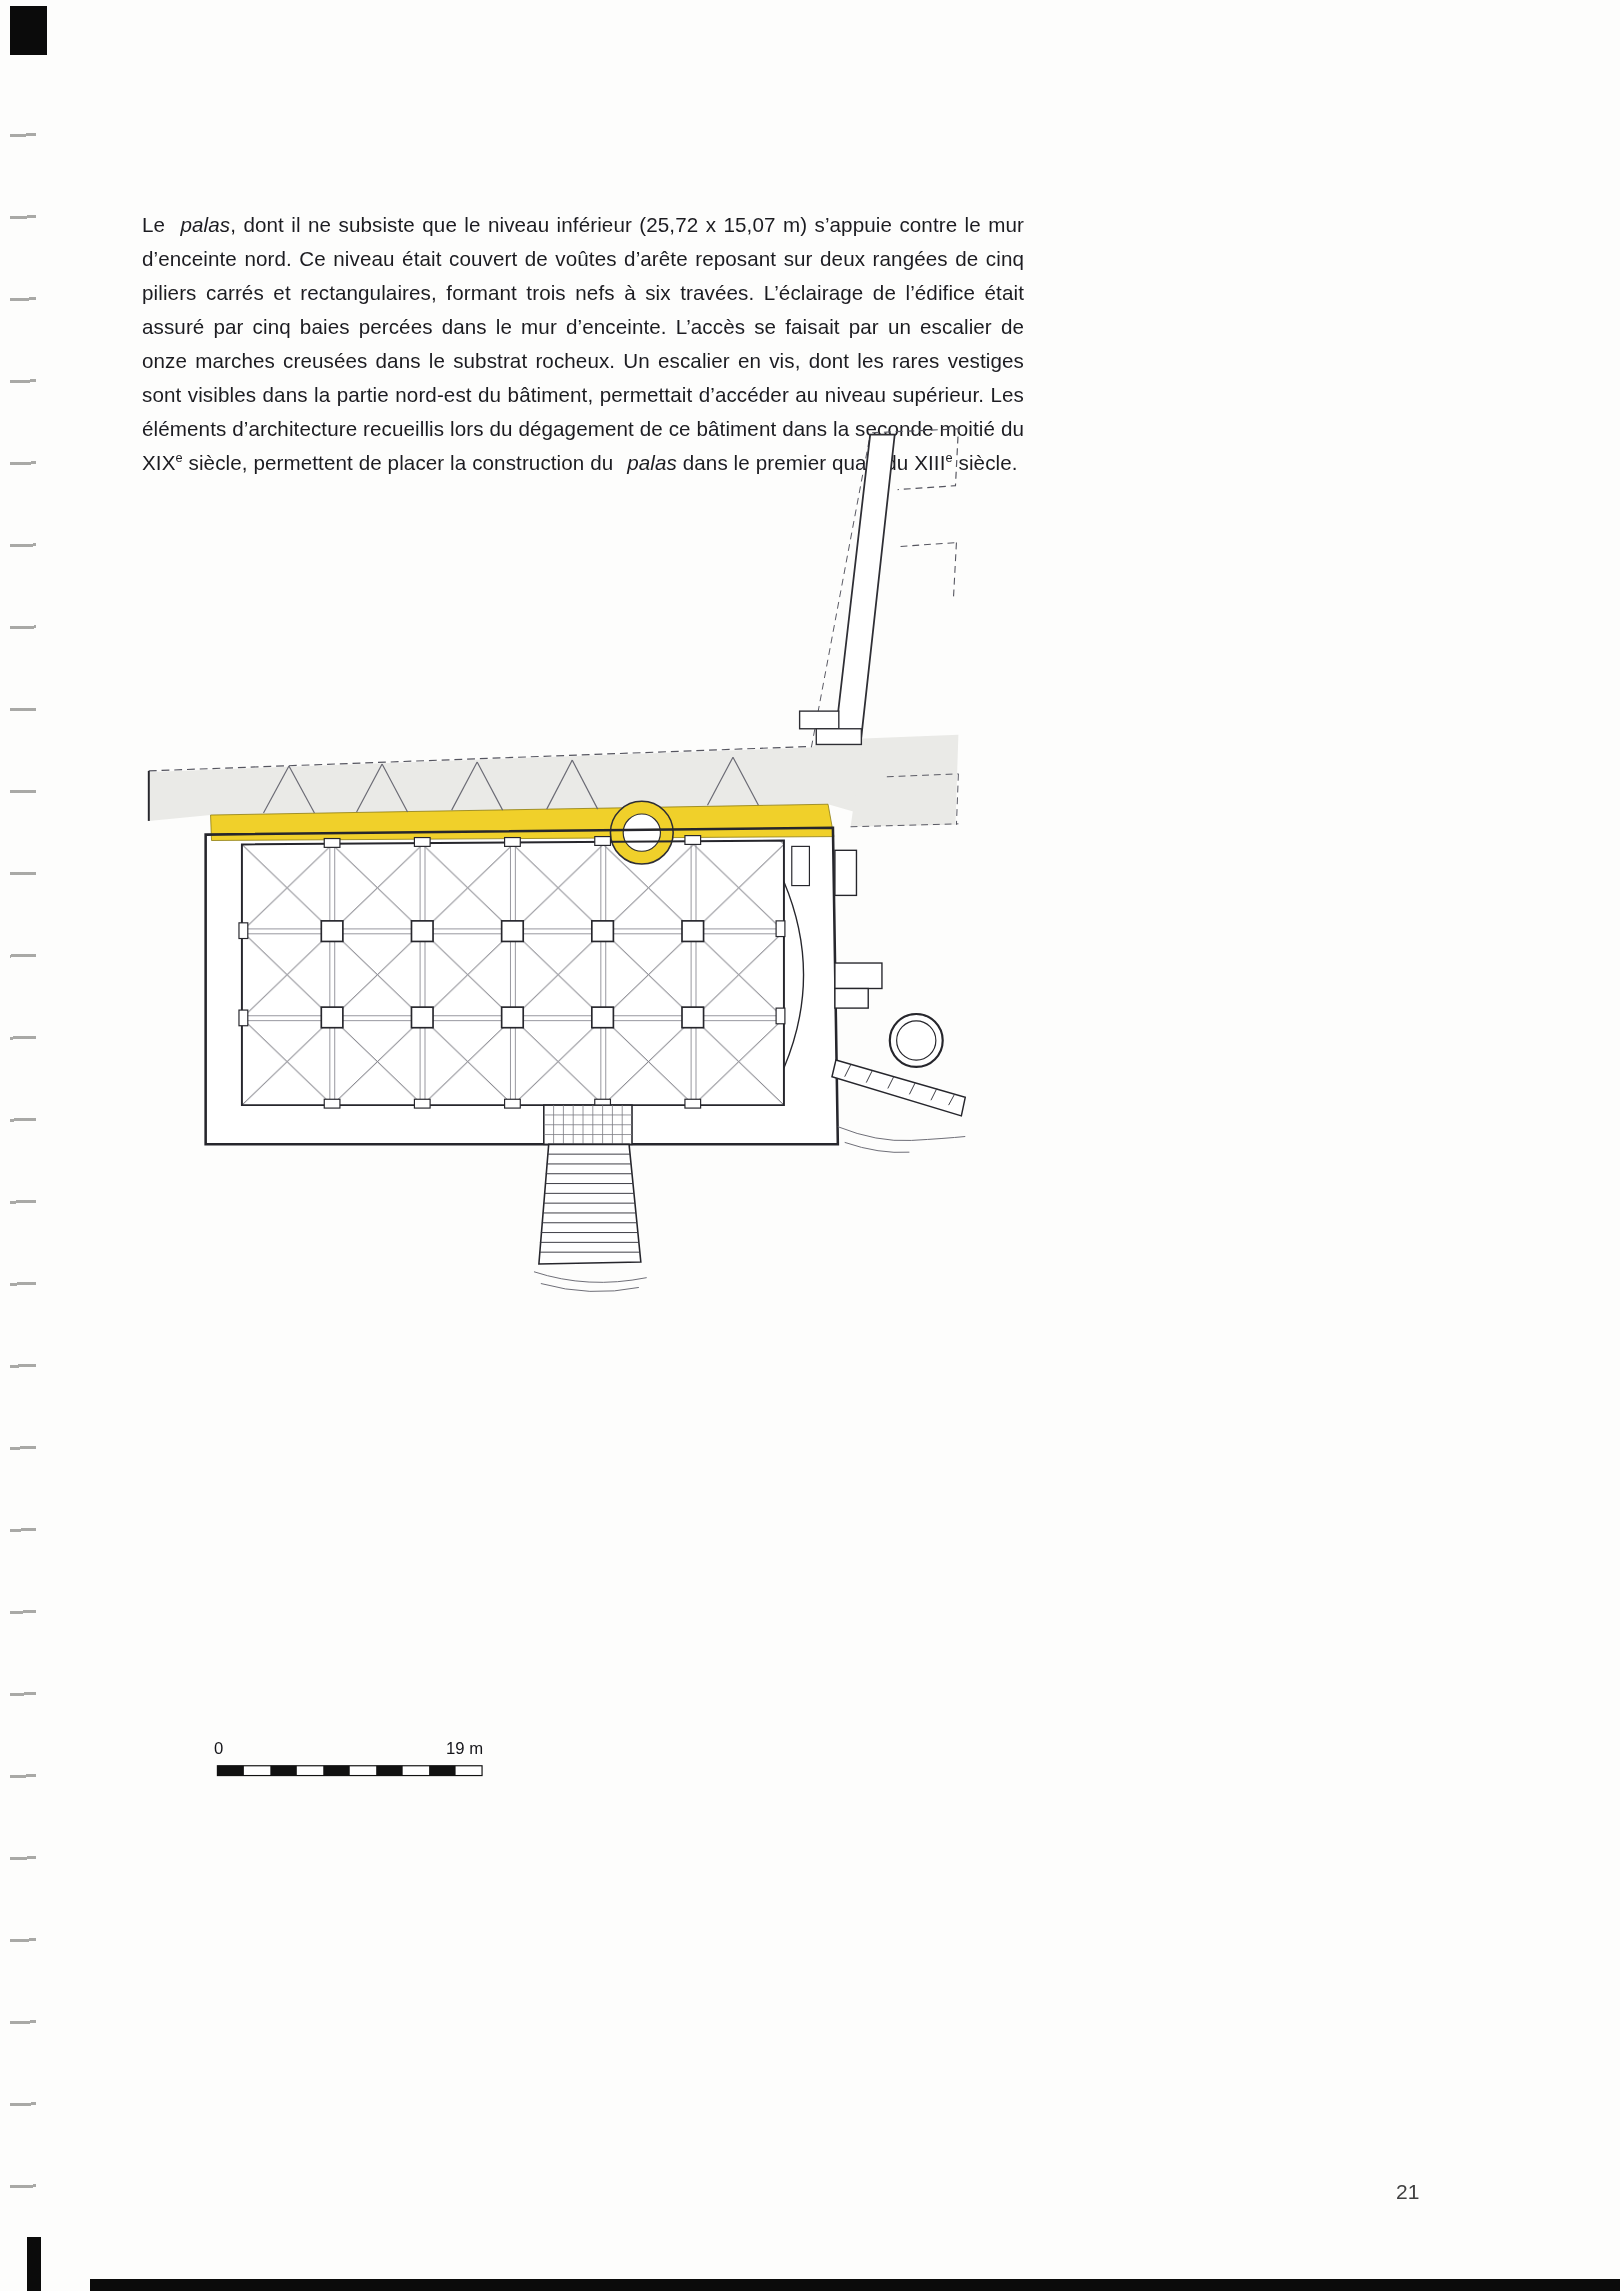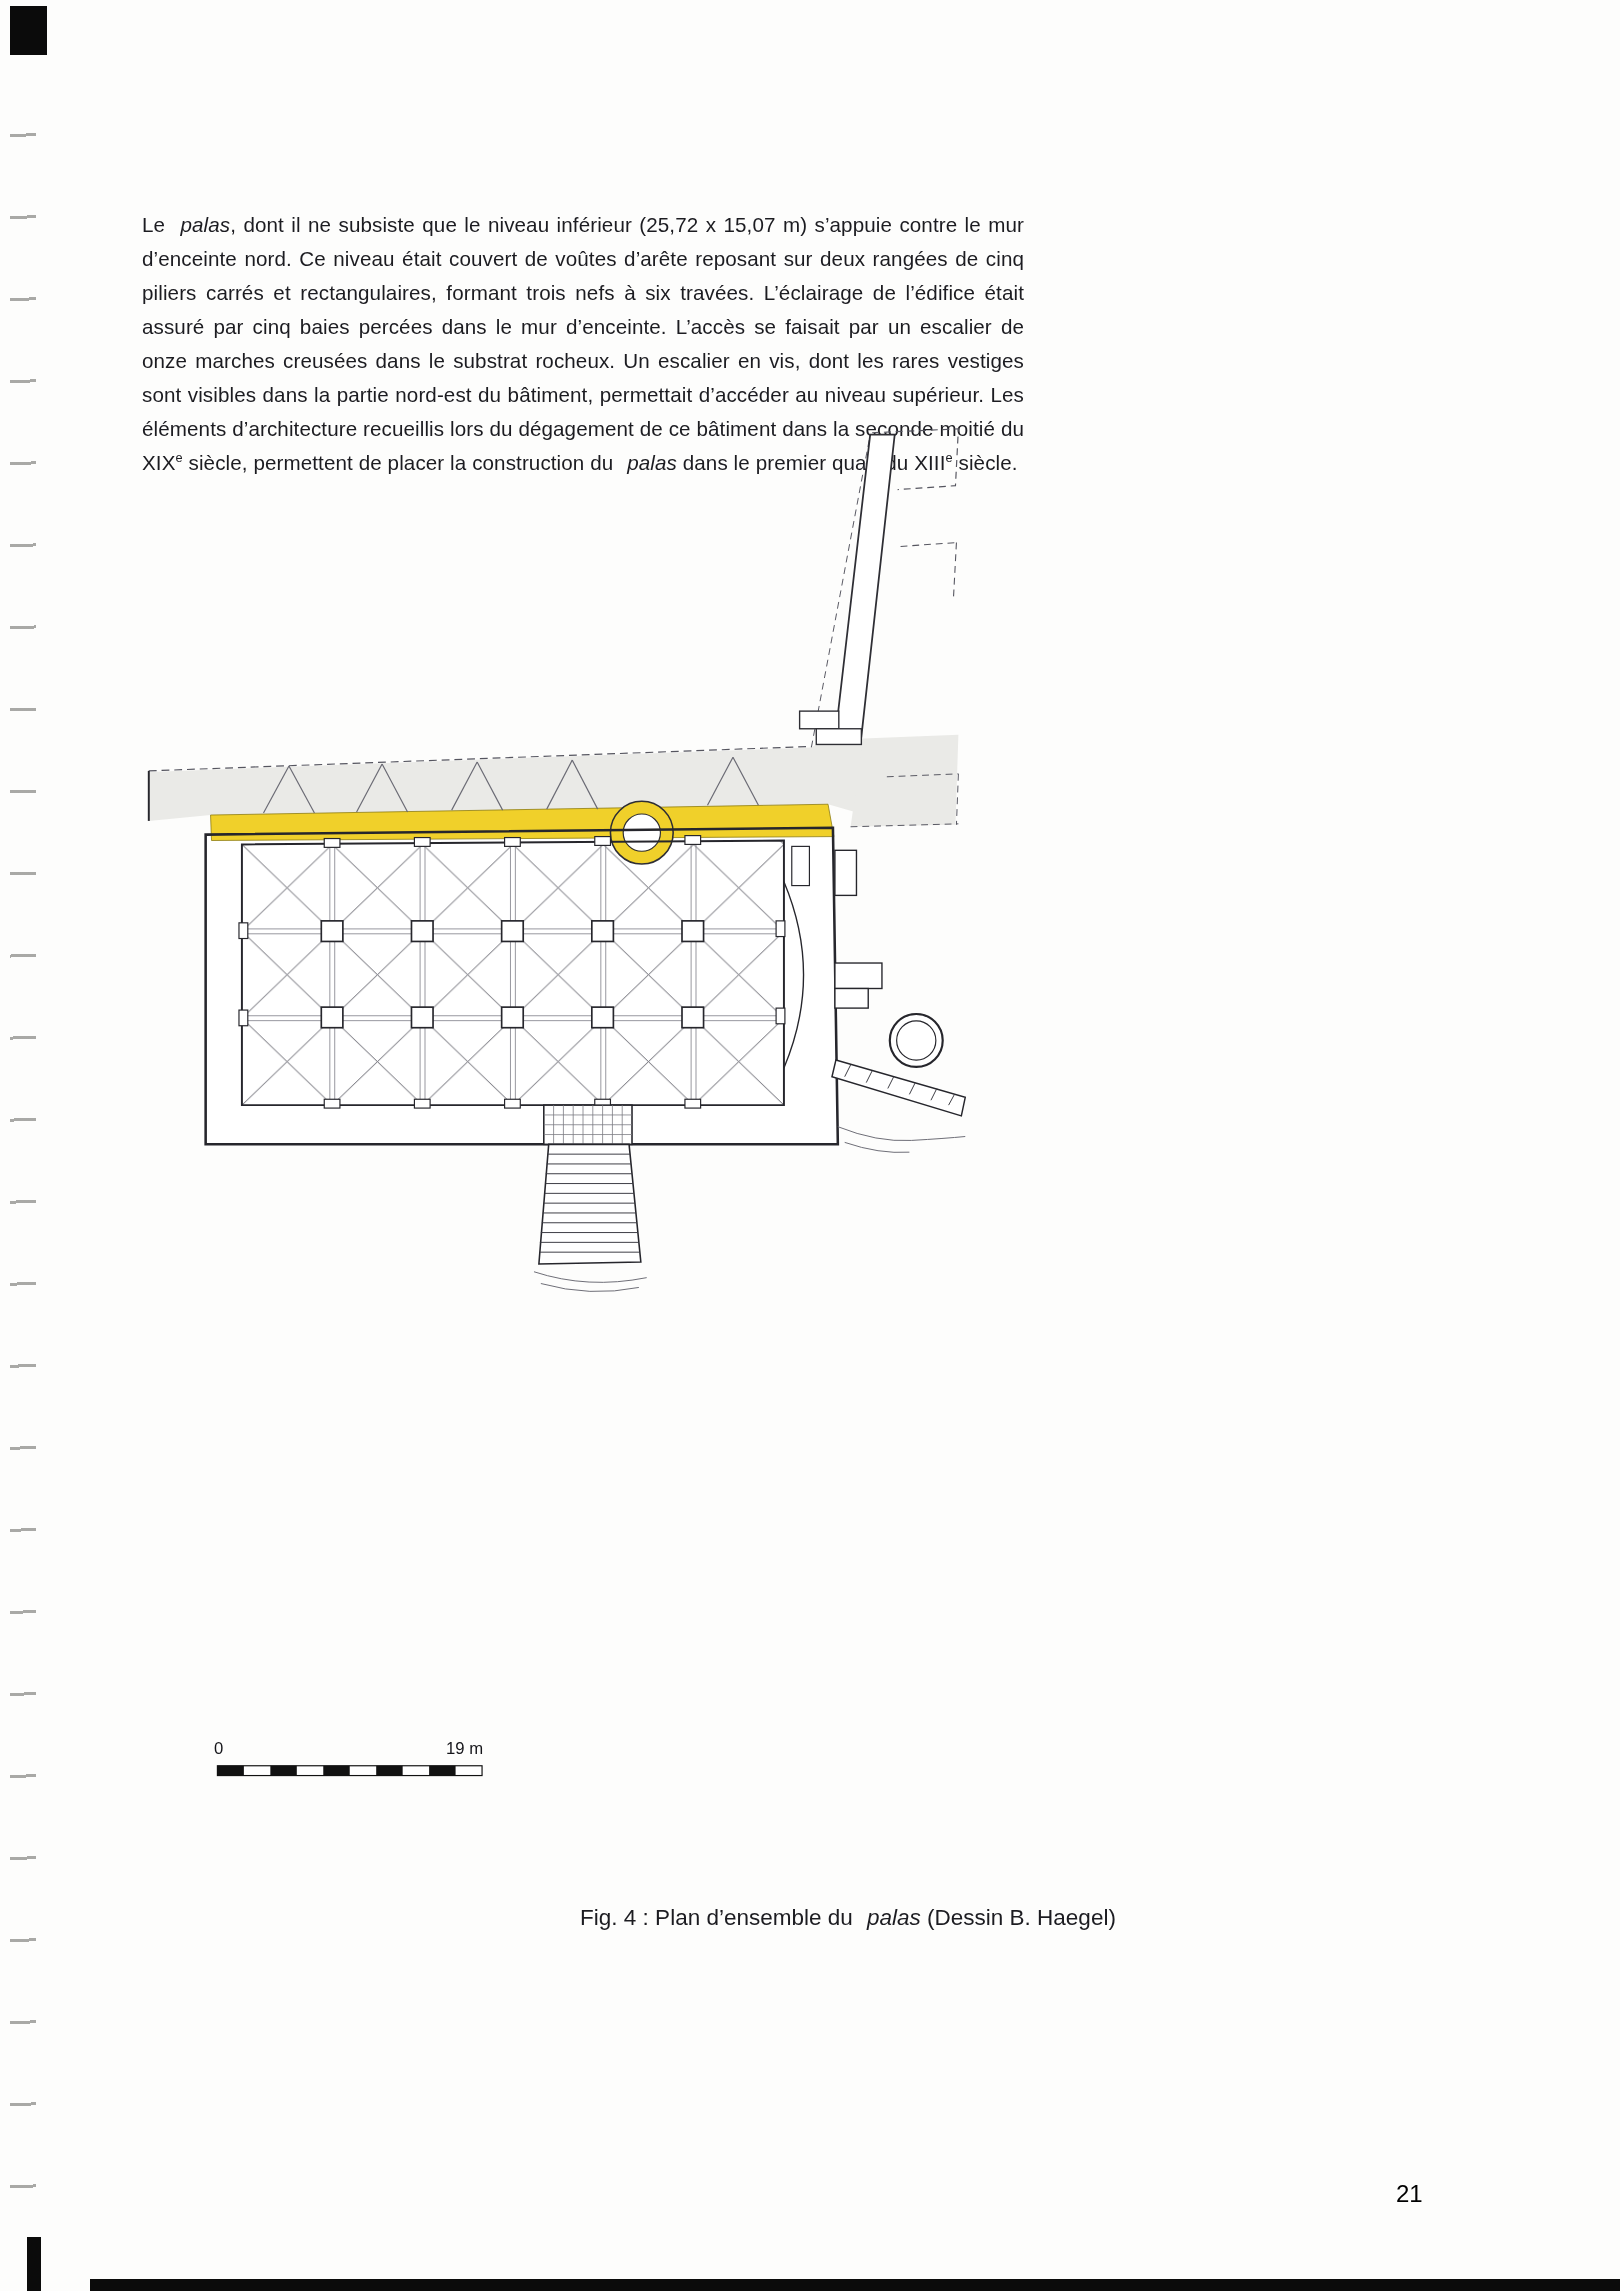--- a/index.html
+++ b/index.html
@@ -36,21 +36,21 @@
   .figure-wrap{position:absolute;left:137px;top:421px;width:843px;height:1382px;}
   .scale-label{position:absolute;font-size:16.7px;color:#15151a;}
   .scale-zero{left:214px;top:1739px;}
   .scale-ten{left:446px;top:1739px;}
   .caption{
     position:absolute;left:98px;top:1905px;width:1500px;
     text-align:center;font-size:22.5px;color:#1c1c21;
   }
   .page-number{
     position:absolute;left:1396px;top:2180px;
-    font-size:24px;color:#000000;
+    font-size:21px;color:#404040;
   }
 </style>
 </head>
 <body>
 
 <div class="page">
 
   <div class="corner-top-left"></div>
   <div class="punch-dashes"></div>
   <div class="corner-bottom-left"></div>
@@ -225,18 +225,17 @@
         <rect x="190" y="1372" width="27" height="10" fill="#111111"></rect>
         <rect x="244" y="1372" width="27" height="10" fill="#111111"></rect>
         <rect x="298" y="1372" width="27" height="10" fill="#111111"></rect>
       </g>
     </svg>
   </div>
 
   <span class="scale-label scale-zero">0</span>
   <span class="scale-label scale-ten">19 m</span>
 
-  <div class="caption"><span>Fig. 4 : Plan d’ensemble du </span><span class="it">palas</span><span> (Dessin B. Haegel)</span></div>
 
   <div class="page-number">21</div>
 
 </div>
 
 
 </body></html>

